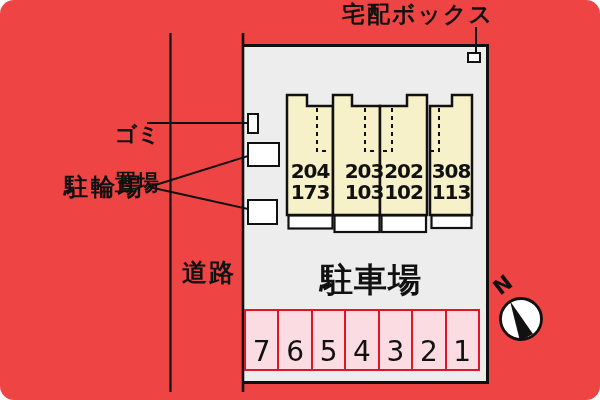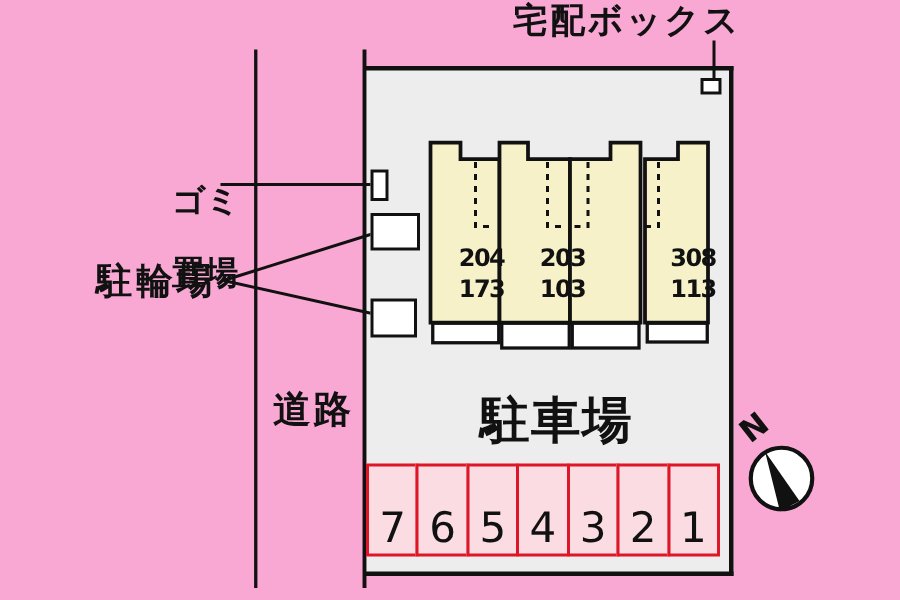--- a/index.html
+++ b/index.html
@@ -1,19 +1,20 @@
 <!DOCTYPE html>
 <html><head>
 <meta charset="utf-8">
 <style>
   html,body{margin:0;padding:0;background:#fff;}
   .stage{
-    position:relative;width:600px;height:400px;background:#f9a8d4;
+    position:relative;width:600px;height:400px;background:#ef4444;
     font-family:"DejaVu Sans","Liberation Sans",sans-serif;color:#111;
     overflow:hidden;
+    border-radius:14px;
   }
   .abs{position:absolute;}
   svg.overlay{position:absolute;left:0;top:0;width:600px;height:400px;}
 
   
   .site-box{
     left:243px;top:44px;width:243px;height:334px;
     background:#ededed;border:3px solid #111;border-left:none;
   }
 
@@ -28,21 +29,21 @@
   .lbl{font-weight:bold;white-space:pre;line-height:1.05;}
   .takuhai{left:342px;top:2px;font-size:23px;letter-spacing:2px;}
   .gomi{left:84px;top:99px;width:65px;text-align:center;font-size:22px;line-height:24px;}
   .churinjo{left:64px;top:175px;font-size:24px;letter-spacing:3px;}
   .doro{left:182px;top:260px;font-size:25px;letter-spacing:2px;}
   .chushajo{left:320px;top:263px;font-size:33px;letter-spacing:1px;}
 
   
   .unitnum{
     top:161px;height:46px;text-align:center;font-weight:bold;
-    font-size:16px;line-height:21px;letter-spacing:-1px;margin-left:11px;
+    font-size:20px;line-height:21px;letter-spacing:-1px;
   }
   .unitnum span{display:block;}
 
   
   .parking-row{
     left:244px;top:309px;width:236px;height:62px;display:flex;
   }
   .pspace{
     flex:1;background:#fbdce3;border:2px solid #dd1628;box-sizing:border-box;
     display:flex;align-items:flex-end;justify-content:center;
@@ -107,20 +108,24 @@
   <div class="abs lbl chushajo">駐車場</div>
 
   <div class="abs unitnum" style="left:287px;width:46px;">
     <span>204</span>
     <span>173</span>
   </div>
   <div class="abs unitnum" style="left:333px;width:62px;">
     <span>203</span>
     <span>103</span>
   </div>
+  <div class="abs unitnum" style="left:380px;width:47px;">
+    <span>202</span>
+    <span>102</span>
+  </div>
   <div class="abs unitnum" style="left:430px;width:42px;">
     <span>308</span>
     <span>113</span>
   </div>
 
   <div class="abs parking-row">
     <div class="pspace">7</div>
     <div class="pspace">6</div>
     <div class="pspace">5</div>
     <div class="pspace">4</div>

